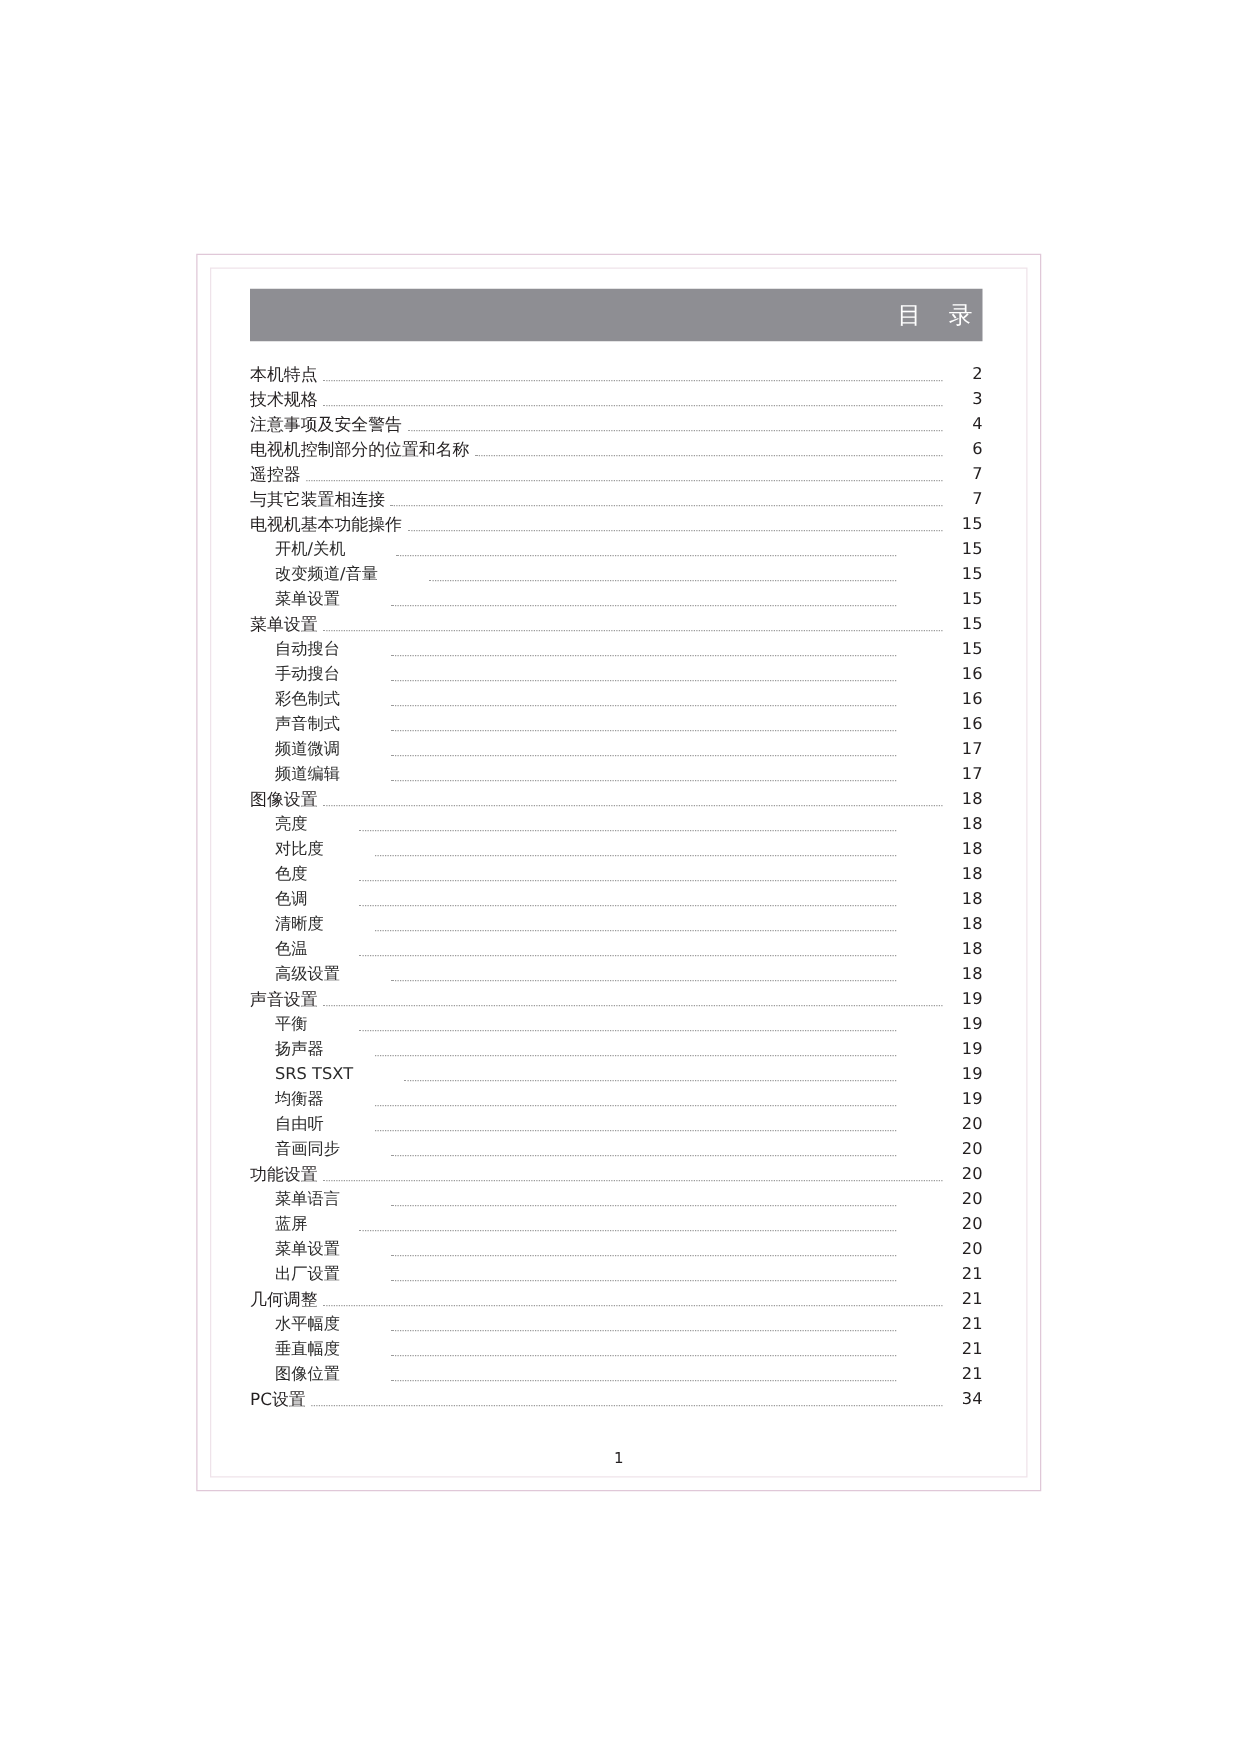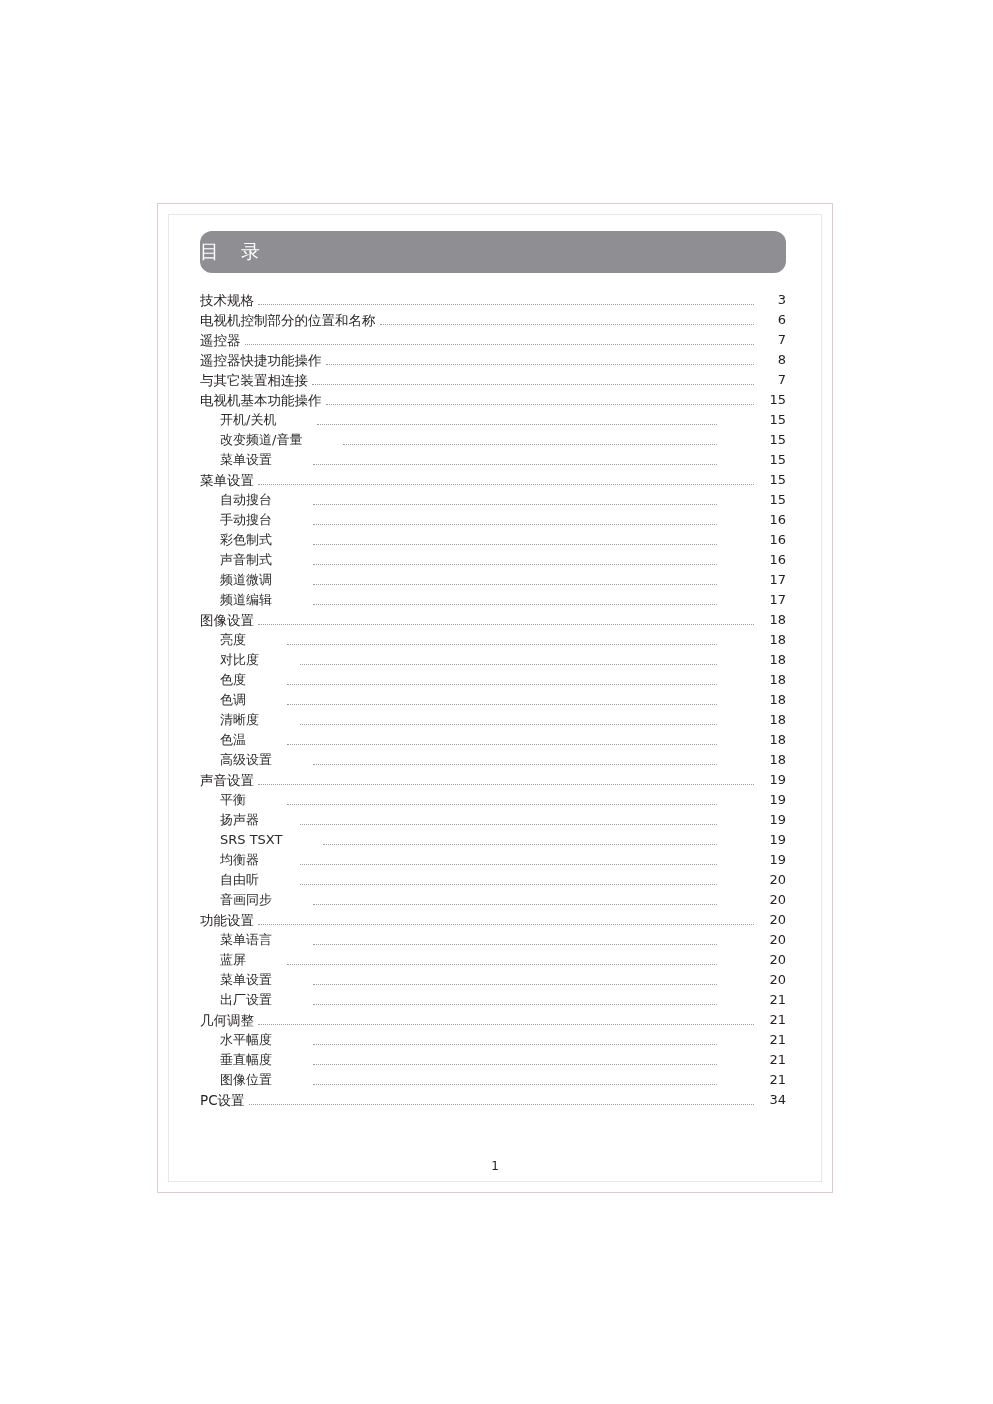--- a/index.html
+++ b/index.html
@@ -34,22 +34,21 @@
   }
   .title-bar {
     position: absolute;
     left: 42px;
     top: 27px;
     width: 586px;
     height: 42px;
     background: #8e8e93;
     display: flex;
     align-items: center;
-    justify-content: flex-start;
-    border-radius: 12px;
+    justify-content: flex-end;
   }
   .title-bar .title-text {
     color: #ffffff;
     font-size: 19px;
     letter-spacing: 8px;
     font-family: "DejaVu Sans", "Liberation Sans", sans-serif;
   }
   .toc {
     position: absolute;
     left: 42px;
@@ -108,38 +107,43 @@
 
 <div class="page">
   <div class="inner"></div>
 
   <div class="title-bar">
     <span class="title-text">目 录</span>
   </div>
 
   <div class="toc" id="toc-list">
       <div class="toc-row lvl1">
+        <span class="toc-label">本机特点</span>
+        <span class="dots"></span>
+        <span class="toc-page">2</span>
+      </div>
+      <div class="toc-row lvl1">
         <span class="toc-label">技术规格</span>
         <span class="dots"></span>
         <span class="toc-page">3</span>
       </div>
       <div class="toc-row lvl1">
+        <span class="toc-label">注意事项及安全警告</span>
+        <span class="dots"></span>
+        <span class="toc-page">4</span>
+      </div>
+      <div class="toc-row lvl1">
         <span class="toc-label">电视机控制部分的位置和名称</span>
         <span class="dots"></span>
         <span class="toc-page">6</span>
       </div>
       <div class="toc-row lvl1">
         <span class="toc-label">遥控器</span>
         <span class="dots"></span>
         <span class="toc-page">7</span>
-      </div>
-      <div class="toc-row lvl1">
-        <span class="toc-label">遥控器快捷功能操作</span>
-        <span class="dots"></span>
-        <span class="toc-page">8</span>
       </div>
       <div class="toc-row lvl1">
         <span class="toc-label">与其它装置相连接</span>
         <span class="dots"></span>
         <span class="toc-page">7</span>
       </div>
       <div class="toc-row lvl1">
         <span class="toc-label">电视机基本功能操作</span>
         <span class="dots"></span>
         <span class="toc-page">15</span>

